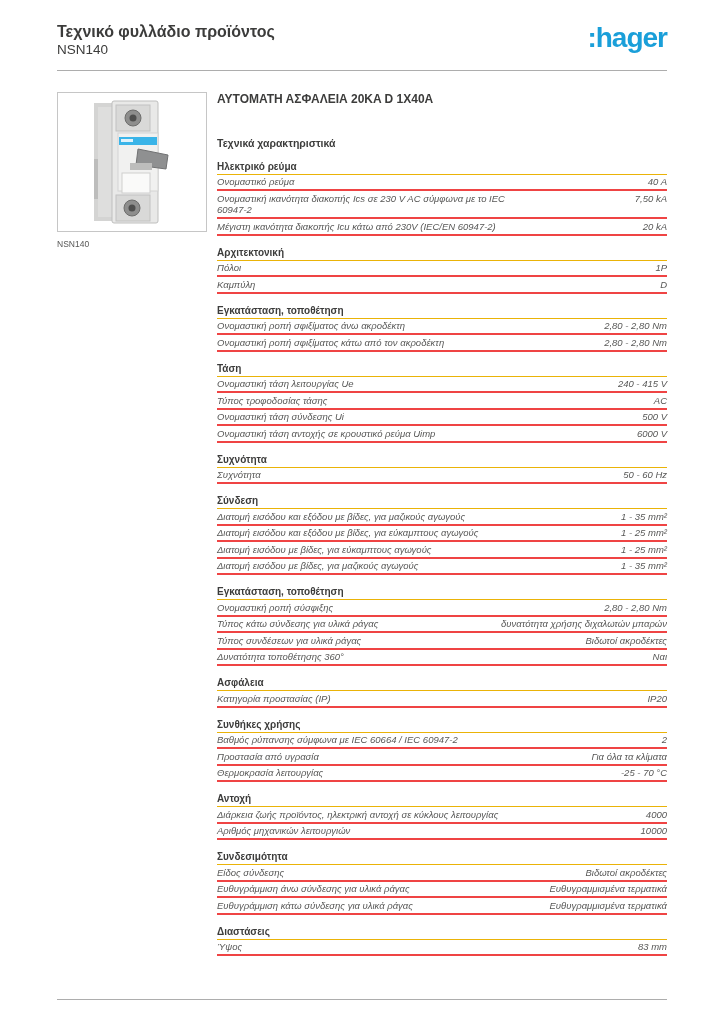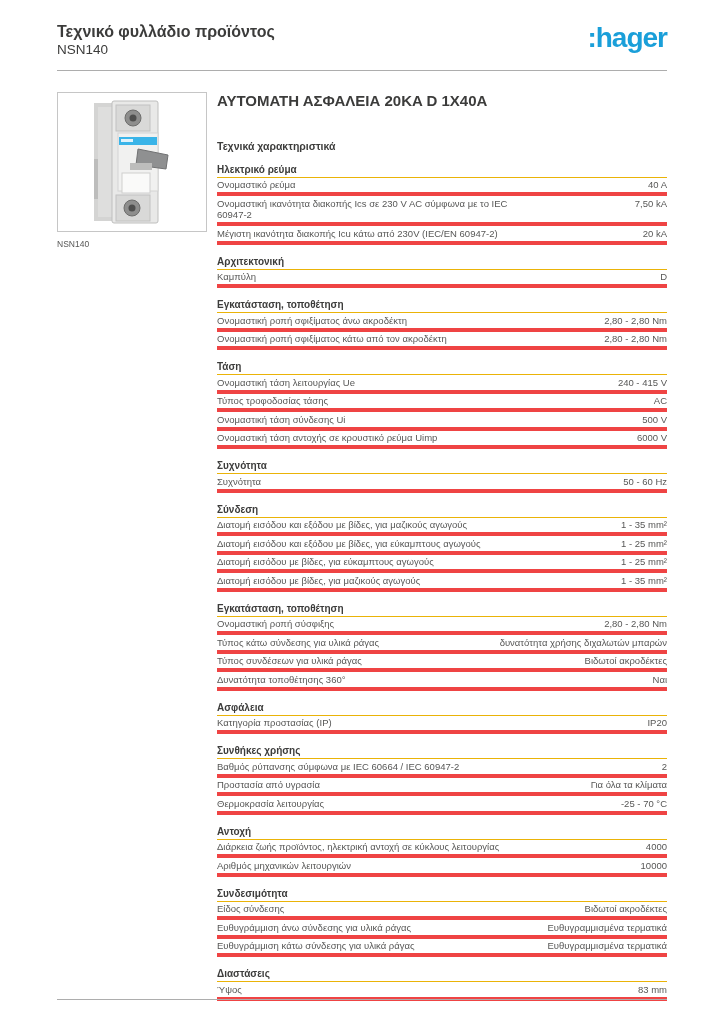--- a/index.html
+++ b/index.html
@@ -15,29 +15,29 @@
   .doc-ref { font-size:13.5px; color:#3c3c3b; line-height:1.3; }
   .logo { font-size:28px; font-weight:bold; color:#1a9fd9; letter-spacing:-1px; line-height:1; margin-top:2px; }
   .header-divider { border:none; border-top:1px solid #adadad; margin-top:11px; }
   
   .main { display:flex; margin-top:21px; gap:10px; }
   .aside { width:150px; flex:0 0 150px; }
   .photo-box { width:150px; height:140px; border:1px solid #c6c6c6; background:#fff;
                display:flex; align-items:center; justify-content:center; }
   .photo-caption { margin-top:7px; font-size:8.5px; color:#575756; }
   .specs { flex:1; min-width:0; }
-  .product-title { font-size:15px; font-weight:bold; color:#3c3c3b; margin-bottom:31px; }
+  .product-title { font-size:12px; font-weight:bold; color:#3c3c3b; margin-bottom:31px; }
   .specs-heading { font-size:10.5px; font-weight:bold; color:#3c3c3b; margin-bottom:12px; }
   .spec-section { margin-top:11px; }
   .spec-section:first-child { margin-top:0; }
   .spec-section-title { font-size:10px; font-weight:bold; color:#3c3c3b;
                         padding-bottom:2px; border-bottom:1px solid #eab308; }
   .spec-row { display:flex; justify-content:space-between; align-items:flex-start; gap:14px;
-              padding:1.5px 0; border-bottom:4px solid #ef4444;
-              font-size:9.5px; line-height:11.5px; color:#575756; }
+              padding:1.5px 0; border-bottom:2px solid #ef4444;
+              font-size:9.5px; line-height:11.5px; color:#575756;font-style:italic; }
   .spec-label { max-width:300px; }
   .spec-value { margin-left:auto; text-align:right; white-space:nowrap; }
   
   .footer { position:absolute; left:57px; right:57px; bottom:14px; }
   .footer-divider { border:none; border-top:1px solid #adadad; margin-bottom:10px; }
   .footer-row { display:flex; justify-content:space-between; align-items:baseline; }
   .footer-site { font-size:9.5px; font-weight:bold; color:#3c3c3b; text-decoration:none; }
   .footer-note { font-size:8.5px; color:#878787; }
   .footer-date { font-size:9.5px; font-weight:bold; color:#3c3c3b; }
 </style>
@@ -104,20 +104,24 @@
               <span class="spec-value">7,50 kA</span>
             </div>
             <div class="spec-row">
               <span class="spec-label">Μέγιστη ικανότητα διακοπής Icu κάτω από 230V (IEC/EN 60947-2)</span>
               <span class="spec-value">20 kA</span>
             </div>
           </div>
           <div class="spec-section">
             <div class="spec-section-title">Αρχιτεκτονική</div>
             <div class="spec-row">
+              <span class="spec-label">Πόλοι</span>
+              <span class="spec-value">1P</span>
+            </div>
+            <div class="spec-row">
               <span class="spec-label">Καμπύλη</span>
               <span class="spec-value">D</span>
             </div>
           </div>
           <div class="spec-section">
             <div class="spec-section-title">Εγκατάσταση, τοποθέτηση</div>
             <div class="spec-row">
               <span class="spec-label">Ονομαστική ροπή σφιξίματος άνω ακροδέκτη</span>
               <span class="spec-value">2,80 - 2,80 Nm</span>
             </div>

